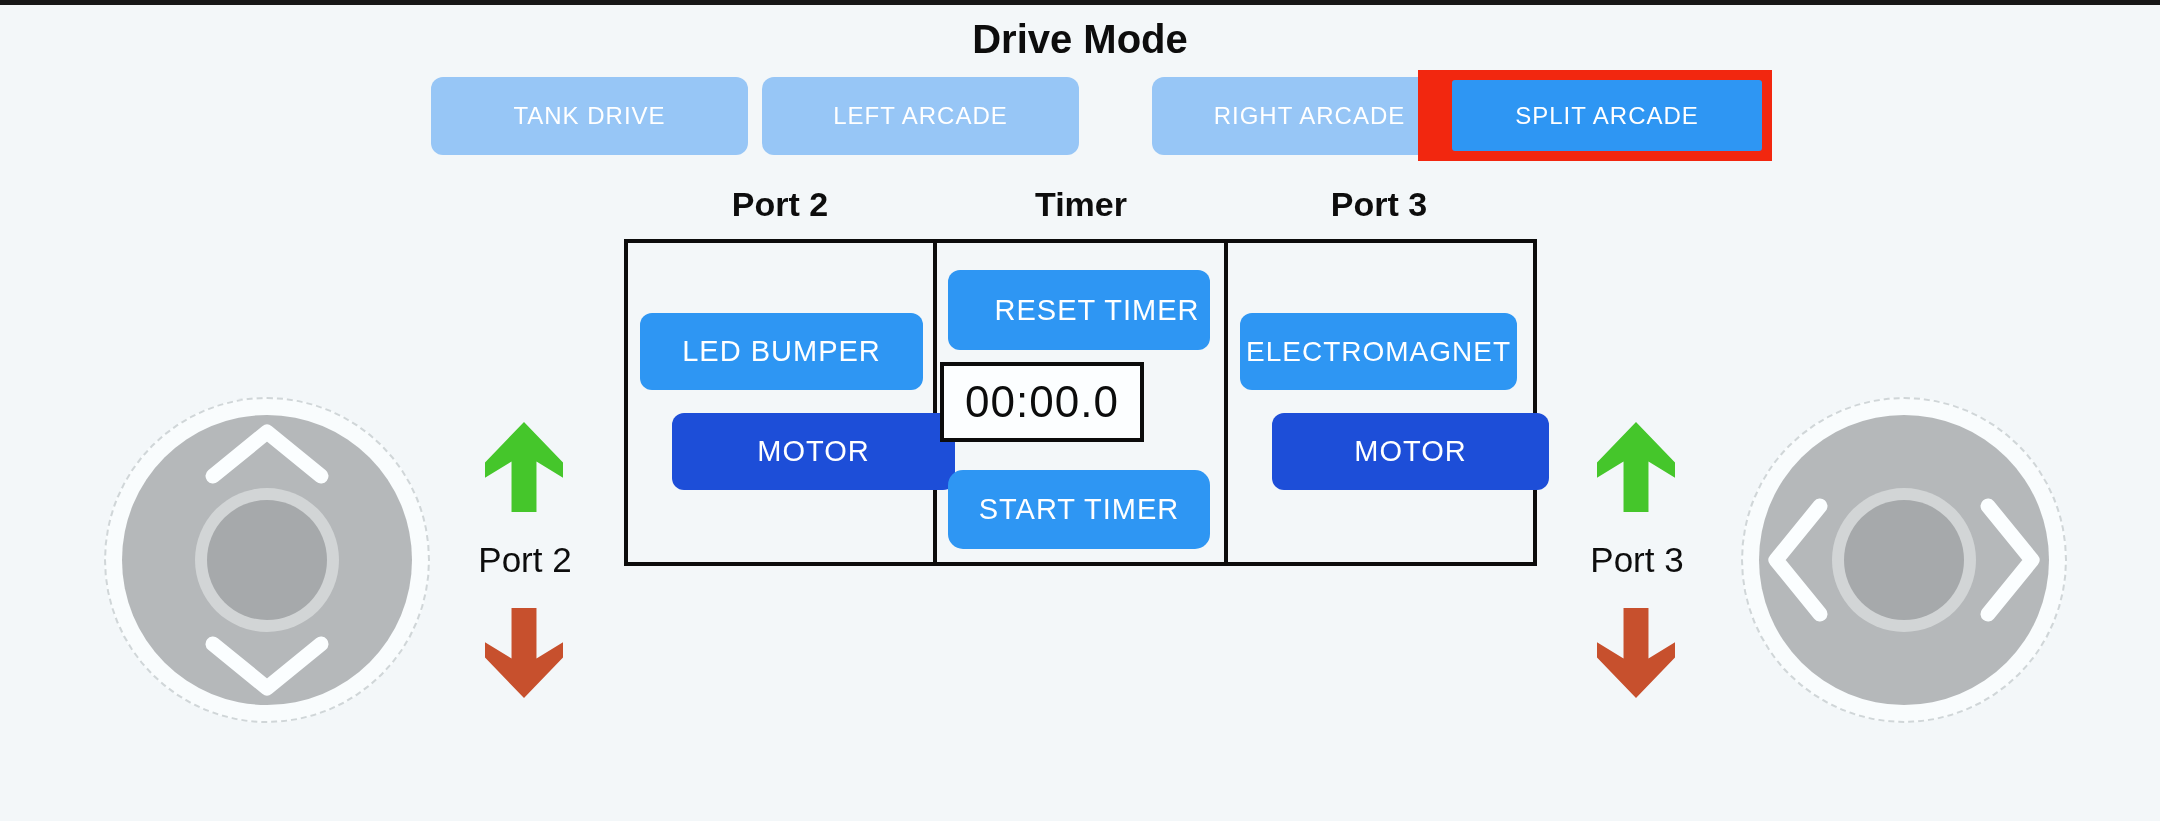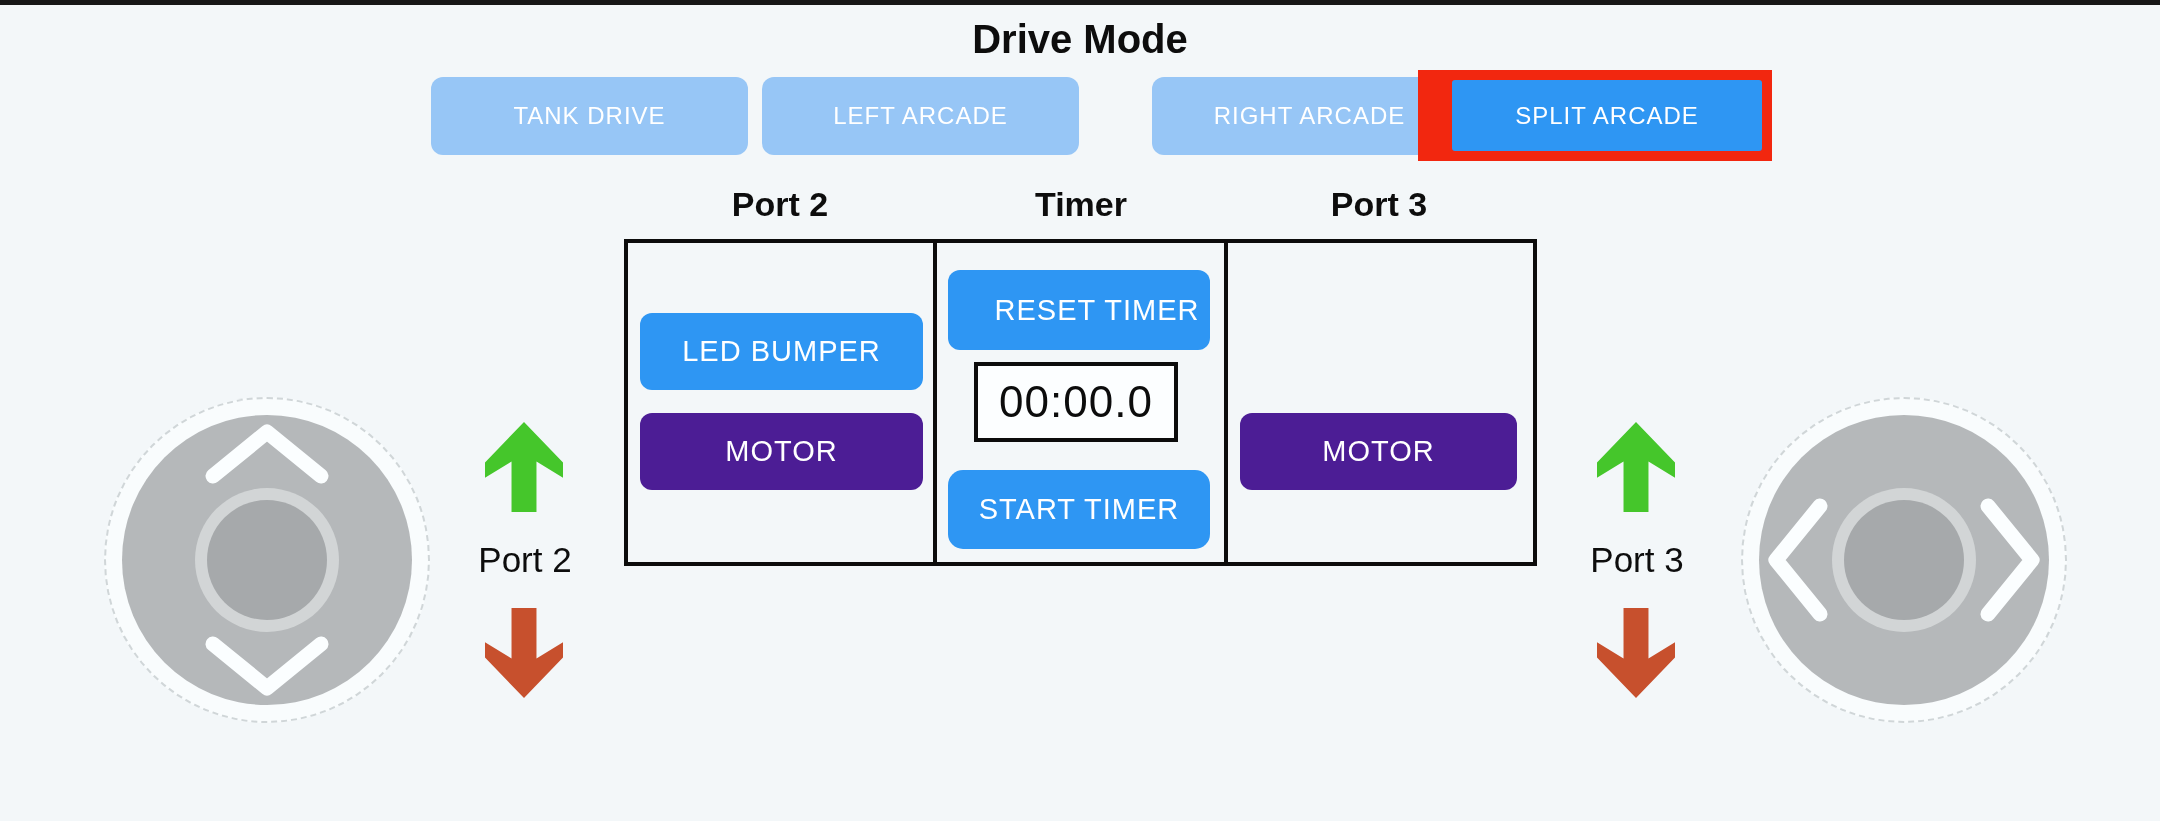--- a/index.html
+++ b/index.html
@@ -50,30 +50,30 @@
   .table-divider{position:absolute;top:0;width:4px;height:100%;background:#0c0c0c;}
   .div-1{left:305px;}
   .div-2{left:596px;}
 
   .cell-btn{
     position:absolute;border:none;border-radius:12px;color:#ffffff;
     font-size:29px;letter-spacing:1px;font-family:"Liberation Sans",sans-serif;
     white-space:nowrap;cursor:pointer;display:flex;align-items:center;justify-content:center;padding:0;
   }
   .cell-active{background:#2e96f3;}
-  .cell-inactive{background:#4c1d95;}
+  .cell-inactive{background:#1d4ed8;margin-left:32px;}
   .btn-led-bumper{left:640px;top:313px;width:283px;height:77px;}
   .btn-motor-left{left:640px;top:413px;width:283px;height:77px;}
   .btn-reset-timer{left:948px;top:270px;width:262px;height:80px;padding-left:36px;}
   .btn-start-timer{left:948px;top:470px;width:262px;height:79px;border-radius:15px;}
   .btn-electromagnet{left:1240px;top:313px;width:277px;height:77px;font-size:28px;}
   .btn-motor-right{left:1240px;top:413px;width:277px;height:77px;}
 
   .timer-display{
-    position:absolute;left:974px;top:362px;width:196px;height:72px;
+    position:absolute;left:940px;top:362px;width:196px;height:72px;
     background:#fcfeff;border:4px solid #0c0c0c;
     display:flex;align-items:center;justify-content:center;
     font-size:44px;color:#0c0c0c;letter-spacing:1px;
   }
 
   
   .dir-arrow{position:absolute;width:78px;height:90px;}
   .arrow-up-left{left:485px;top:422px;}
   .arrow-down-left{left:485px;top:608px;}
   .arrow-up-right{left:1597px;top:422px;}
@@ -131,20 +131,21 @@
     <div class="table-divider div-2"></div>
   </div>
 
   <button class="cell-btn cell-active btn-led-bumper">LED BUMPER</button>
   <button class="cell-btn cell-inactive btn-motor-left">MOTOR</button>
 
   <button class="cell-btn cell-active btn-reset-timer">RESET TIMER</button>
   <div class="timer-display">00:00.0</div>
   <button class="cell-btn cell-active btn-start-timer">START TIMER</button>
 
+  <button class="cell-btn cell-active btn-electromagnet">ELECTROMAGNET</button>
   <button class="cell-btn cell-inactive btn-motor-right">MOTOR</button>
 
   <svg class="dir-arrow arrow-up-left" viewBox="0 0 100 100" preserveAspectRatio="none">
     <polygon points="50,0 100,45 100,62 66,44 66,100 34,100 34,44 0,62 0,45" fill="#45c62b"></polygon>
   </svg>
   <div class="port-label label-left">Port 2</div>
   <svg class="dir-arrow arrow-down-left" viewBox="0 0 100 100" preserveAspectRatio="none">
     <polygon points="50,100 100,55 100,38 66,56 66,0 34,0 34,56 0,38 0,55" fill="#c7502d"></polygon>
   </svg>
 

